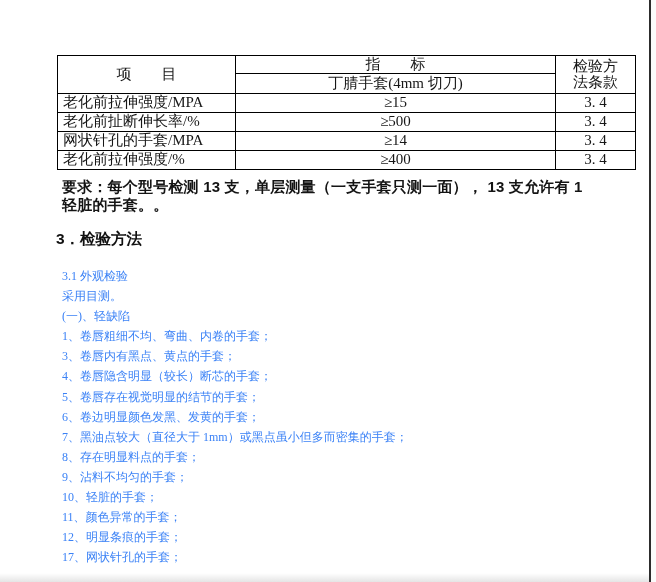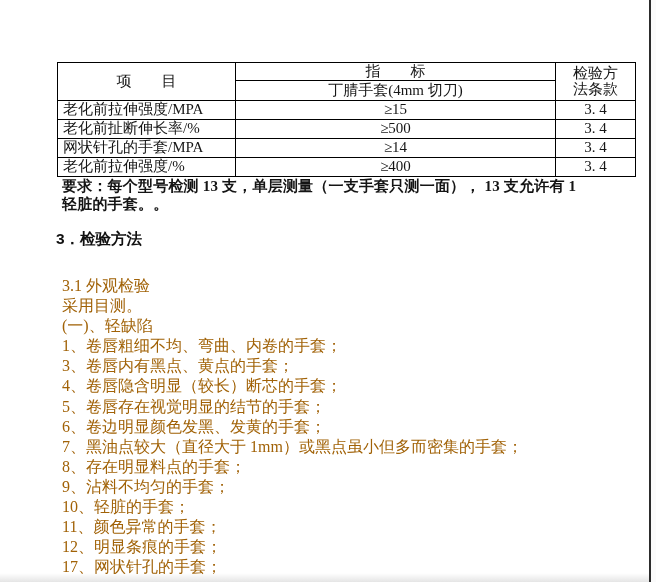--- a/index.html
+++ b/index.html
@@ -34,21 +34,21 @@
     position: absolute;
     left: 0; bottom: 0;
     width: 650px; height: 9px;
     background: linear-gradient(180deg, rgba(0,0,0,0) 0%, rgba(0,0,0,0.10) 100%);
     pointer-events: none;
   }
 
   
   .spec-table {
     position: absolute;
-    left: 57px; top: 62px;
+    left: 57px; top: 55px;
     border-collapse: collapse;
     table-layout: fixed;
     width: 578px;
     font-size: 15px;
     color: #161616;
   }
   .spec-table td {
     border: 1.6px solid #000;
     padding: 0;
     line-height: 1.05;
@@ -63,42 +63,42 @@
   .spec-table tr.hrow1 td { height: 18px; }
   .spec-table tr.hrow2 td { height: 20px; }
   .spec-table tr.drow  td { height: 19px; }
   .method-hdr { line-height: 18px; text-align: center; white-space: normal; }
 
   
   .req {
     position: absolute;
     left: 62px; top: 178px;
     width: 586px;
-    font-family: Liberation Serif, serif;
+    font-family: Liberation Sans, sans-serif;
     font-weight: bold;
     font-size: 15px;
     line-height: 17.5px;
     letter-spacing: 0.2px;
     color: #141414;
   }
   .sec-heading {
     position: absolute;
     left: 56px; top: 229px;
     font-family: "Liberation Sans", "DejaVu Sans", sans-serif;
     font-weight: bold;
     font-size: 15.5px;
     color: #101010;
   }
   .body-list {
     position: absolute;
-    left: 62px; top: 276px;
+    left: 62px; top: 266px;
     width: 586px;
-    font-size: 16px;
+    font-size: 12px;
     line-height: 20.1px;
-    color: #a16207;
+    color: #3b82f6;
     white-space: nowrap;
   }
 </style>
 </head>
 <body>
 
 <div class="page">
 
   <table class="spec-table">
     <tbody>

